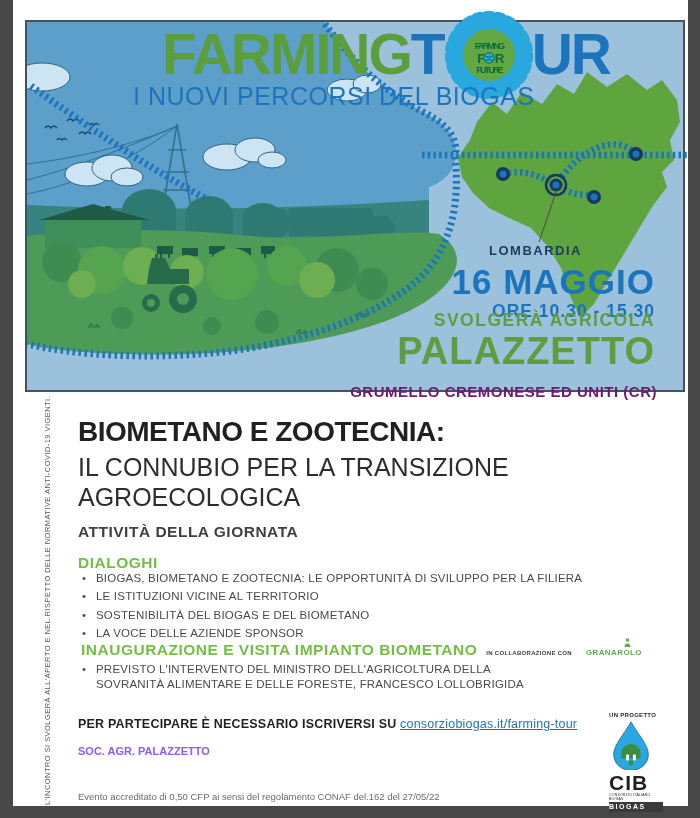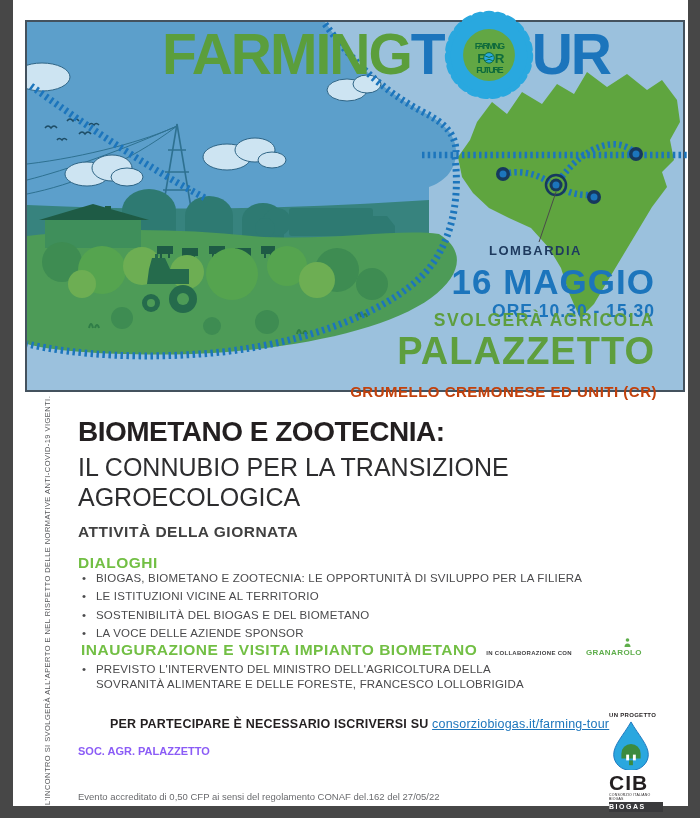--- a/index.html
+++ b/index.html
@@ -50,37 +50,37 @@
   .banner-date .d1 { font-weight:bold; font-size:35px; letter-spacing:1px; line-height:36px; }
   .banner-date .d2 { font-weight:bold; font-size:17.5px; letter-spacing:1px; margin-top:1px; }
   .banner-org {
     position:absolute; right:28px; top:288px; text-align:right;
     color:#5E9E3E; z-index:4;
   }
   .banner-org .o1 { font-weight:bold; font-size:17.5px; letter-spacing:1.5px; }
   .banner-org .o2 { font-weight:bold; font-size:38px; letter-spacing:1px; line-height:38px; margin-top:1px; }
   .banner-location {
     position:absolute; right:31px; top:383px; z-index:5;
-    font-weight:bold; font-size:15px; letter-spacing:.5px; color:#c2410c;
+    font-weight:bold; font-size:15px; letter-spacing:.5px; color:#701a75;
   }
   .title   { position:absolute; left:65px; top:416px; font-weight:bold; font-size:28px; letter-spacing:-.5px; color:#231F20; }
   .subtitle{ position:absolute; left:65px; top:452px; font-size:25px; line-height:30px; color:#2D2D2F; }
   .attivita{ position:absolute; left:65px; top:523px; font-weight:bold; font-size:15.5px; letter-spacing:.5px; color:#404040; }
   .dialoghi-h { position:absolute; left:65px; top:554px; font-weight:bold; font-size:15.5px; letter-spacing:.5px; color:#72BF44; }
   .blist { position:absolute; left:83px; width:530px; list-style:none; font-size:11.5px; color:#4A4A4C; letter-spacing:.2px; }
   .blist li { position:relative; margin-bottom:3.5px; line-height:1.3; }
   .blist li::before { content:"•"; position:absolute; left:-14px; color:#4A4A4C; }
   .blist1 { top:571px; }
   .inaug-row { position:absolute; left:68px; top:641px; display:flex; align-items:baseline; white-space:nowrap; }
   .inaug-h { font-weight:bold; font-size:15.5px; letter-spacing:.5px; color:#72BF44; }
   .collab  { font-weight:bold; font-size:6px; letter-spacing:.3px; color:#3F3F41; margin-left:9px; }
   .granarolo { position:relative; margin-left:14px; font-weight:bold; font-size:8px; letter-spacing:.4px; color:#5FAE4C; }
   .granarolo svg { position:absolute; right:10px; top:-10px; }
   .blist2 { top:662px; width:430px; }
-  .register { position:absolute; left:65px; top:717px; font-weight:bold; font-size:12.5px; letter-spacing:.2px; color:#231F20;margin-left:32px; }
+  .register { position:absolute; left:65px; top:717px; font-weight:bold; font-size:12.5px; letter-spacing:.2px; color:#231F20; }
   .register a { color:#1C75BC; text-decoration:underline; font-weight:normal; }
   .venue   { position:absolute; left:65px; top:745px; font-weight:bold; font-size:11px; color:#8b5cf6; }
   .address { position:absolute; left:65px; top:761px; font-size:11.5px; color:#4F5052; }
   .accred  { position:absolute; left:65px; top:791px; font-size:9.5px; color:#6A6B6E; }
   
   .cib { position:absolute; left:596px; top:712px; width:54px; text-align:left; z-index:3; }
   .cib .proj { font-weight:bold; font-size:6px; letter-spacing:.3px; color:#231F20; }
   .cib .acr  { font-weight:bold; font-size:21px; letter-spacing:1px; line-height:18px; color:#231F20; }
   .cib .full { font-size:3.5px; color:#231F20; letter-spacing:.2px; margin-top:1px; }
   .cib .strip{ margin-top:1px; background:#3A3A3C; color:#fff; font-weight:bold; font-size:7px; letter-spacing:1.5px; line-height:10px; }
@@ -228,20 +228,21 @@
           <text x="50" y="44" text-anchor="middle" font-family="Liberation Sans, sans-serif" font-size="9.5" font-weight="bold" fill="#0E6B3C">FARMING</text>
           <text x="41" y="58" text-anchor="middle" font-family="Liberation Sans, sans-serif" font-size="14" font-weight="bold" fill="#0E6B3C">F</text>
           <circle cx="50" cy="53" r="5.5" fill="#29A8DF" stroke="#0E6B3C" stroke-width="1"></circle>
           <path d="M46,51 q4,3 8,0 M46,56 q4,-3 8,0" stroke="#0E6B3C" stroke-width="1" fill="none"></path>
           <text x="60" y="58" text-anchor="middle" font-family="Liberation Sans, sans-serif" font-size="14" font-weight="bold" fill="#0E6B3C">R</text>
           <text x="50" y="69" text-anchor="middle" font-family="Liberation Sans, sans-serif" font-size="9.5" font-weight="bold" fill="#0E6B3C">FUTURE</text>
         </svg>
       </span>
       <span class="brand-blue">UR</span>
     </div>
+    <div class="brand-sub">I NUOVI PERCORSI DEL BIOGAS</div>
 
     <div class="banner-date">
       <div class="d1">16 MAGGIO</div>
       <div class="d2">ORE 10.30 - 15.30</div>
     </div>
     <div class="banner-org">
       <div class="o1">SVOLGERÀ AGRICOLA</div>
       <div class="o2">PALAZZETTO</div>
     </div>
   </div>

